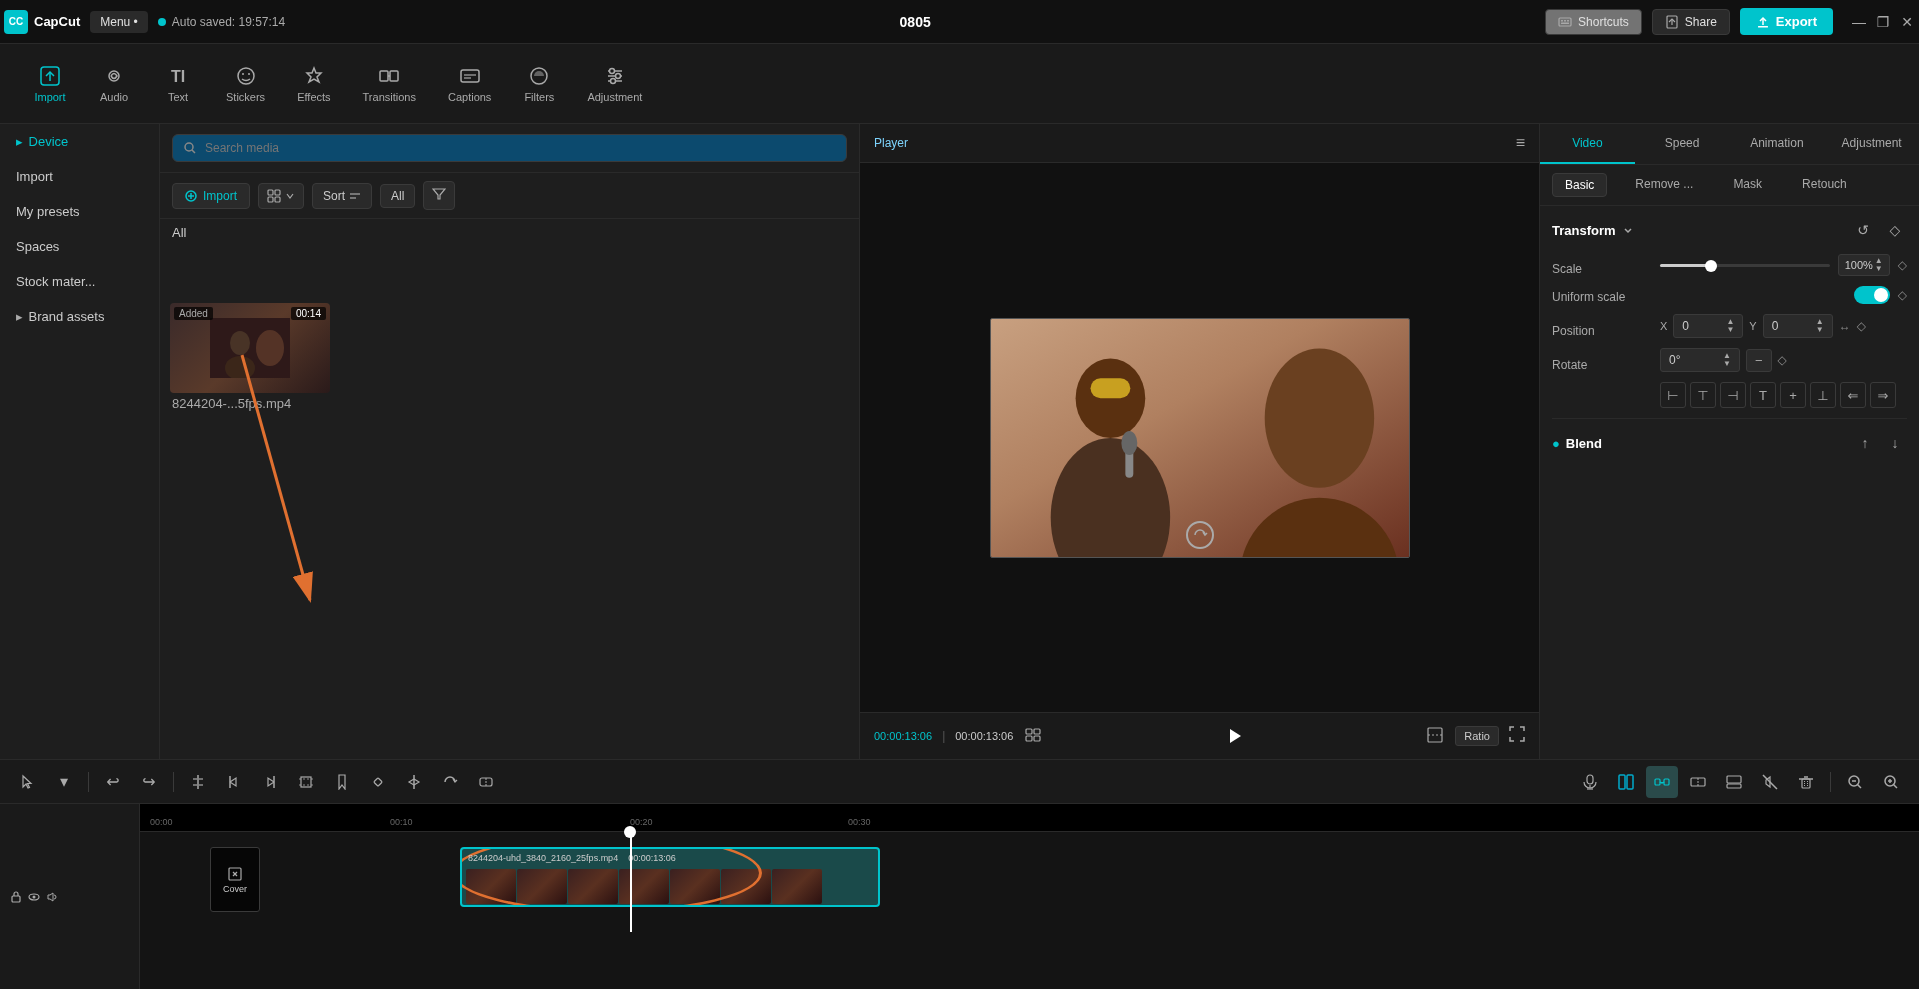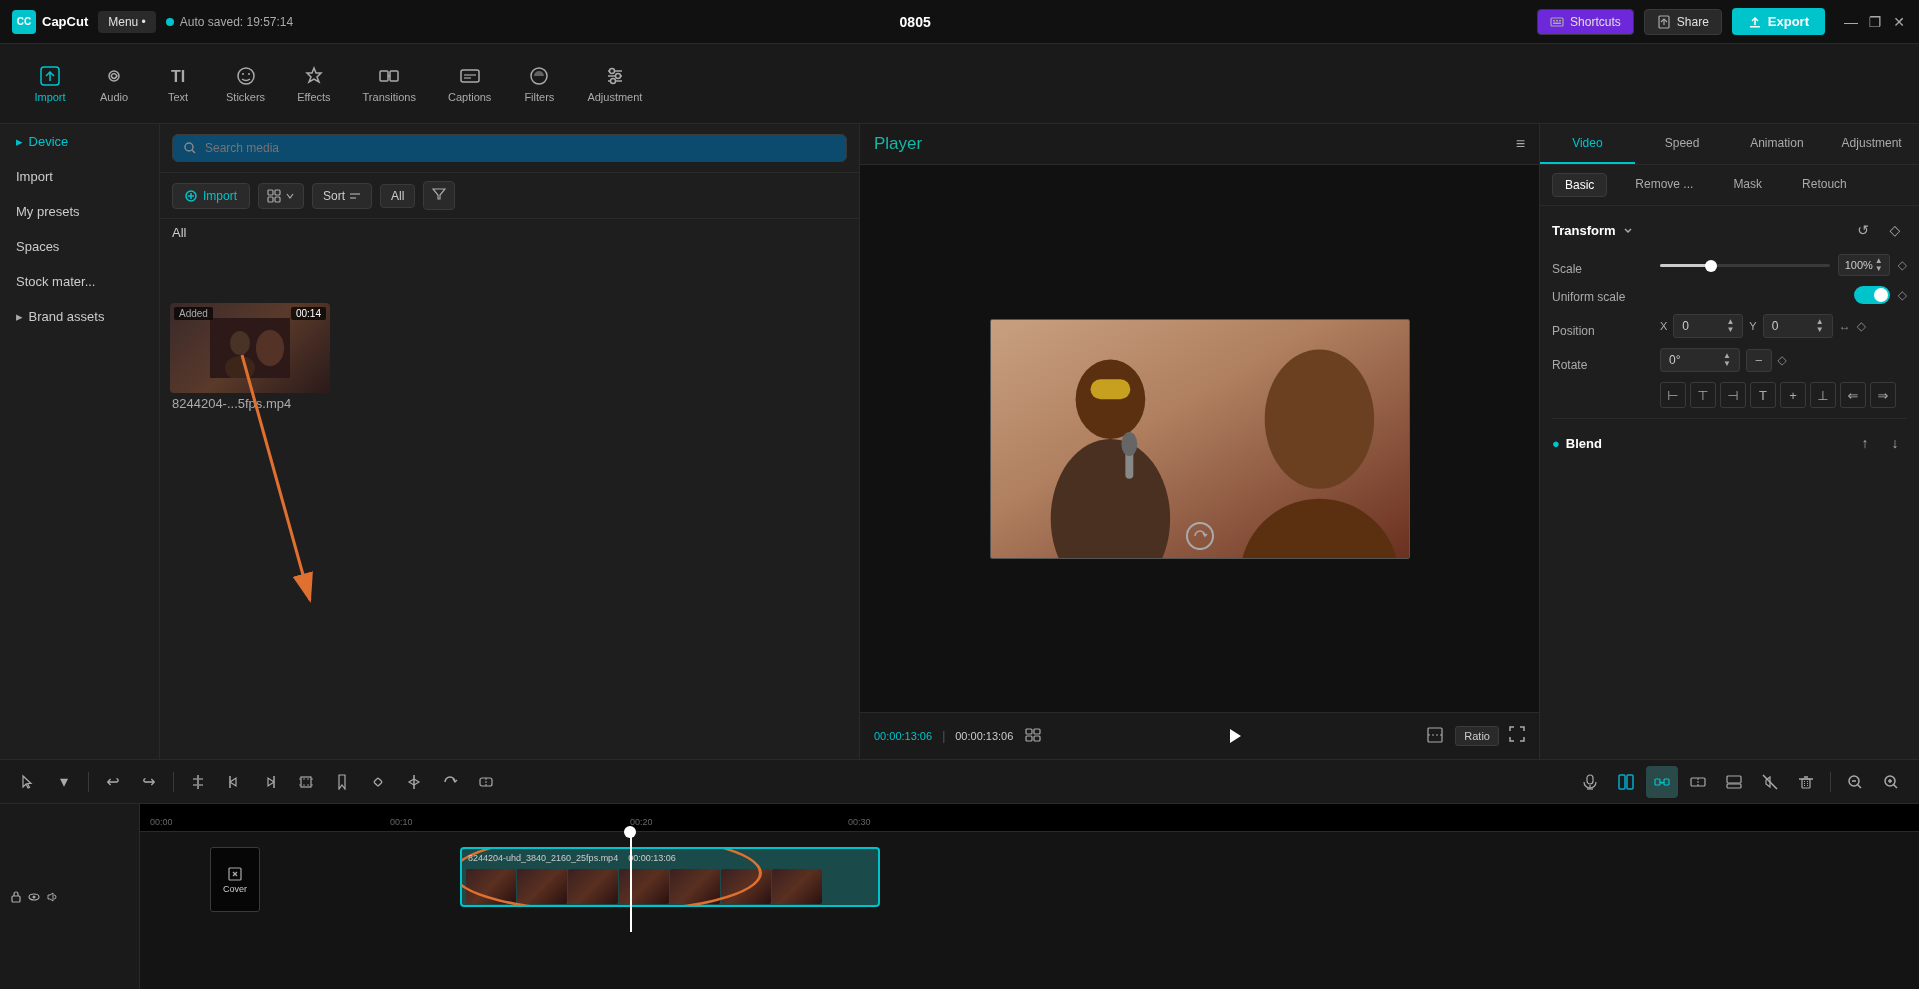--- a/index.html
+++ b/index.html
@@ -1,28 +1,28 @@
 <!DOCTYPE html>
 <html><head>
   <meta charset="utf-8">
   <style>
     * { box-sizing: border-box; margin: 0; padding: 0; }
     body { background: #1a1a1a; color: #e0e0e0; font-family: -apple-system, BlinkMacSystemFont, 'Segoe UI', sans-serif; font-size: 12px; width: 1919px; height: 989px; overflow: hidden; display: flex; flex-direction: column; }
 
     
-    .topbar { height: 44px; background: #111; display: flex; align-items: center; padding: 0 12px; gap: 10px; border-bottom: 1px solid #2a2a2a; flex-shrink: 0; }
+    .topbar { height: 44px; background: #111; display: flex; align-items: center; padding: 0 4px; gap: 10px; border-bottom: 1px solid #2a2a2a; flex-shrink: 0; }
     .logo { display: flex; align-items: center; gap: 6px; font-size: 13px; font-weight: 600; color: #fff; }
     .logo-icon { width: 24px; height: 24px; background: #00c4cc; border-radius: 4px; display: flex; align-items: center; justify-content: center; font-size: 10px; color: #fff; font-weight: 700; }
     .menu-btn { background: #2a2a2a; border: none; color: #e0e0e0; padding: 4px 10px; border-radius: 4px; cursor: pointer; font-size: 12px; display: flex; align-items: center; gap: 4px; }
     .autosave { display: flex; align-items: center; gap: 6px; color: #aaa; font-size: 12px; }
     .autosave-dot { width: 8px; height: 8px; background: #00c4cc; border-radius: 50%; }
     .topbar-center { flex: 1; display: flex; align-items: center; justify-content: center; }
     .project-name { font-size: 14px; font-weight: 600; color: #fff; }
     .topbar-right { display: flex; align-items: center; gap: 10px; }
-    .shortcuts-btn { background: #6d28d9; border: 1px solid #3a3a3a; color: #e0e0e0; padding: 5px 12px; border-radius: 4px; cursor: pointer; font-size: 12px; display: flex; align-items: center; gap: 6px; }
+    .shortcuts-btn { background: #737373; border: 1px solid #3a3a3a; color: #e0e0e0; padding: 5px 12px; border-radius: 4px; cursor: pointer; font-size: 12px; display: flex; align-items: center; gap: 6px; }
     .share-btn { background: #2a2a2a; border: 1px solid #3a3a3a; color: #e0e0e0; padding: 5px 12px; border-radius: 4px; cursor: pointer; font-size: 12px; display: flex; align-items: center; gap: 6px; }
     .export-btn { background: #00c4cc; border: none; color: #fff; padding: 6px 16px; border-radius: 4px; cursor: pointer; font-size: 13px; font-weight: 600; display: flex; align-items: center; gap: 6px; }
     .window-controls { display: flex; gap: 8px; margin-left: 8px; }
     .win-btn { width: 16px; height: 16px; background: none; border: none; color: #aaa; cursor: pointer; font-size: 14px; display: flex; align-items: center; justify-content: center; }
 
     
     .toolbar { height: 80px; background: #1a1a1a; display: flex; align-items: center; padding: 0 20px; gap: 4px; border-bottom: 1px solid #2a2a2a; flex-shrink: 0; }
     .toolbar-item { display: flex; flex-direction: column; align-items: center; gap: 4px; padding: 8px 14px; border-radius: 6px; cursor: pointer; color: #aaa; font-size: 11px; min-width: 60px; }
     .toolbar-item.active { color: #00c4cc; }
     .toolbar-item svg { width: 22px; height: 22px; }
@@ -51,21 +51,21 @@
     .media-thumb { width: 160px; height: 90px; background: #333; border-radius: 4px; position: relative; overflow: hidden; }
     .media-thumb-inner { width: 100%; height: 100%; background: linear-gradient(135deg, #3a2a2a 0%, #5a3a2a 50%, #2a1a1a 100%); display: flex; align-items: center; justify-content: center; }
     .added-badge { position: absolute; top: 4px; left: 4px; background: rgba(0,0,0,0.7); color: #aaa; font-size: 10px; padding: 1px 5px; border-radius: 2px; }
     .duration-badge { position: absolute; top: 4px; right: 4px; background: rgba(0,0,0,0.7); color: #fff; font-size: 10px; padding: 1px 5px; border-radius: 2px; }
     .media-name { font-size: 13px; color: #aaa; margin-top: 3px; overflow: hidden; text-overflow: ellipsis; white-space: nowrap; padding: 0 2px; }
     .all-label { padding: 6px 12px; color: #ccc; font-size: 13px; }
 
     
     .player-panel { flex: 1; background: #1a1a1a; display: flex; flex-direction: column; min-width: 400px; }
     .player-header { padding: 10px 14px; display: flex; align-items: center; justify-content: space-between; border-bottom: 1px solid #2a2a2a; }
-    .player-title { font-size: 17px; color: #14b8a6; }
+    .player-title { font-size: 12px; color: #7dd3fc; }
     .player-menu-btn { background: none; border: none; color: #aaa; cursor: pointer; font-size: 16px; }
     .player-viewport { flex: 1; display: flex; align-items: center; justify-content: center; background: #111; position: relative; overflow: hidden; }
     .player-video { width: 420px; height: 240px; background: #2a1a1a; border: 1px solid #555; border-radius: 2px; position: relative; overflow: hidden; }
     .player-controls { padding: 8px 14px; background: #1a1a1a; display: flex; align-items: center; gap: 10px; border-top: 1px solid #2a2a2a; }
     .time-current { color: #00c4cc; font-size: 11px; }
     .time-total { color: #ccc; font-size: 11px; }
     .play-btn { width: 30px; height: 30px; background: none; border: none; color: #fff; cursor: pointer; font-size: 18px; display: flex; align-items: center; justify-content: center; }
     .player-ctrl-btn { background: none; border: none; color: #aaa; cursor: pointer; font-size: 14px; padding: 2px; }
     .ratio-btn { background: #2a2a2a; border: 1px solid #3a3a3a; color: #ccc; padding: 3px 8px; border-radius: 3px; cursor: pointer; font-size: 11px; }
     .fullscreen-btn { background: none; border: none; color: #aaa; cursor: pointer; font-size: 16px; }

